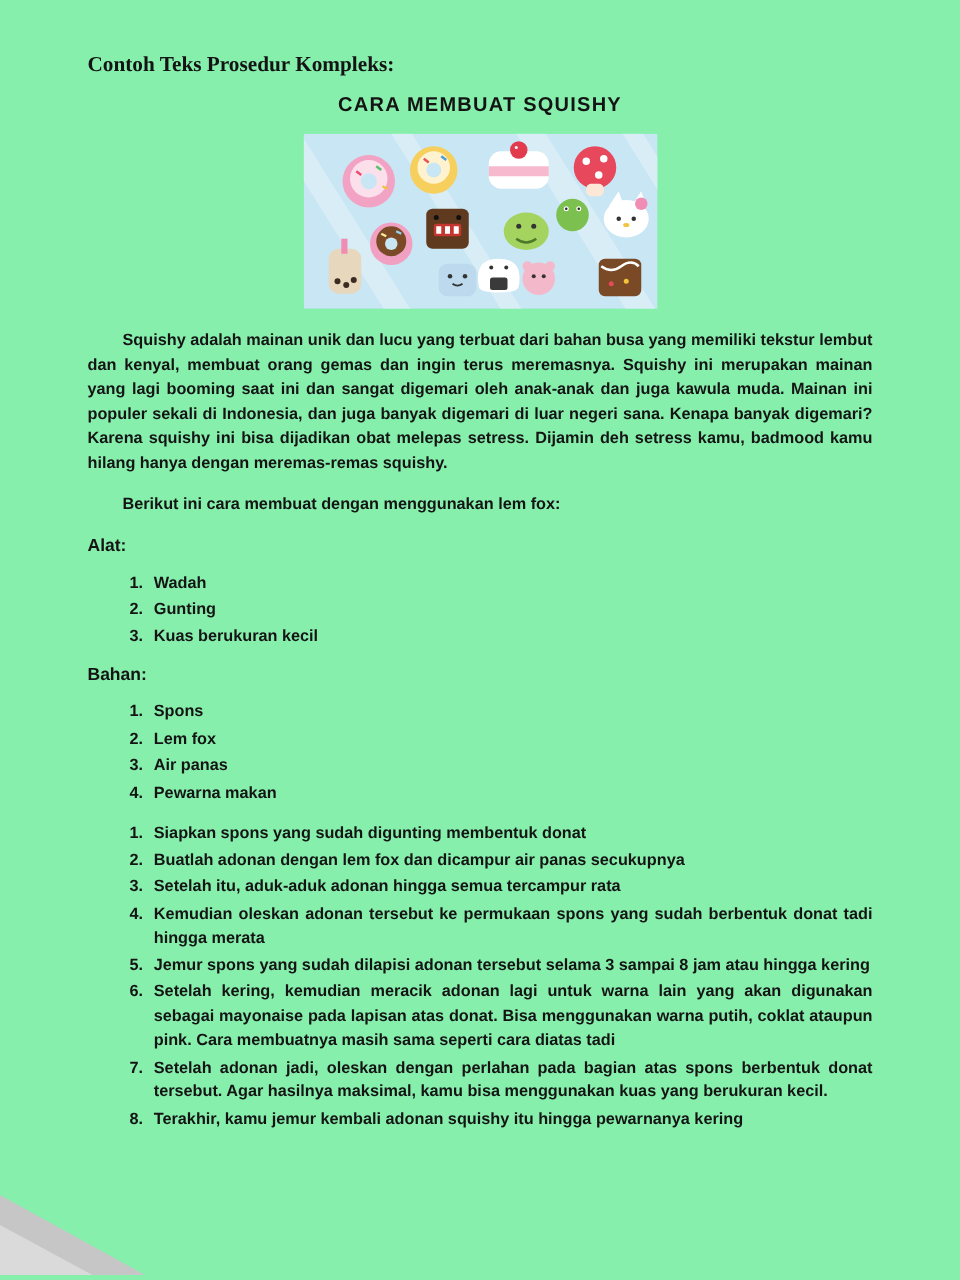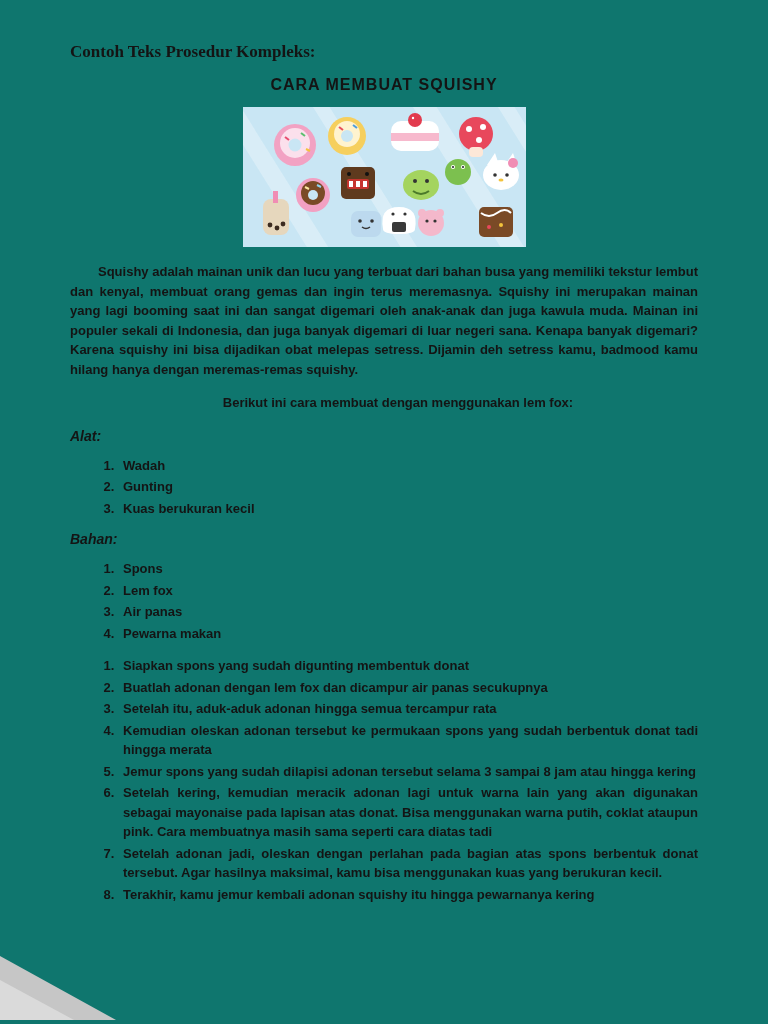--- a/index.html
+++ b/index.html
@@ -10,21 +10,21 @@
     position: relative;
     overflow: hidden;
     font-family: "Liberation Sans", sans-serif;
     color: #141414;
   }
   .page {
     position: relative;
     width: 768px;
     height: 1024px;
     padding: 42px 70px 0 70px;
-    background: #0f766e;
+    background: #86efac;
   }
   .doc-label {
     font-family: "Liberation Serif", serif;
     font-weight: 700;
     font-size: 17px;
     margin-bottom: 14px;
   }
   .doc-title {
     text-align: center;
     font-size: 16px;
@@ -44,27 +44,25 @@
     line-height: 1.5;
   }
   p.para1 {
     text-align: justify;
     text-indent: 28px;
     margin-bottom: 14px;
   }
   p.para2 {
     text-indent: 28px;
     margin-bottom: 15px;
-    text-align: center;
   }
   h3.sec {
     font-size: 14px;
     font-weight: 700;
     margin-bottom: 12px;
-    font-style: italic;
   }
   ol {
     margin: 0 0 13px 0;
     padding-left: 48px;
     list-style: decimal;
   }
   ol li {
     padding-left: 5px;
     margin-bottom: 2px;
     text-align: justify;

